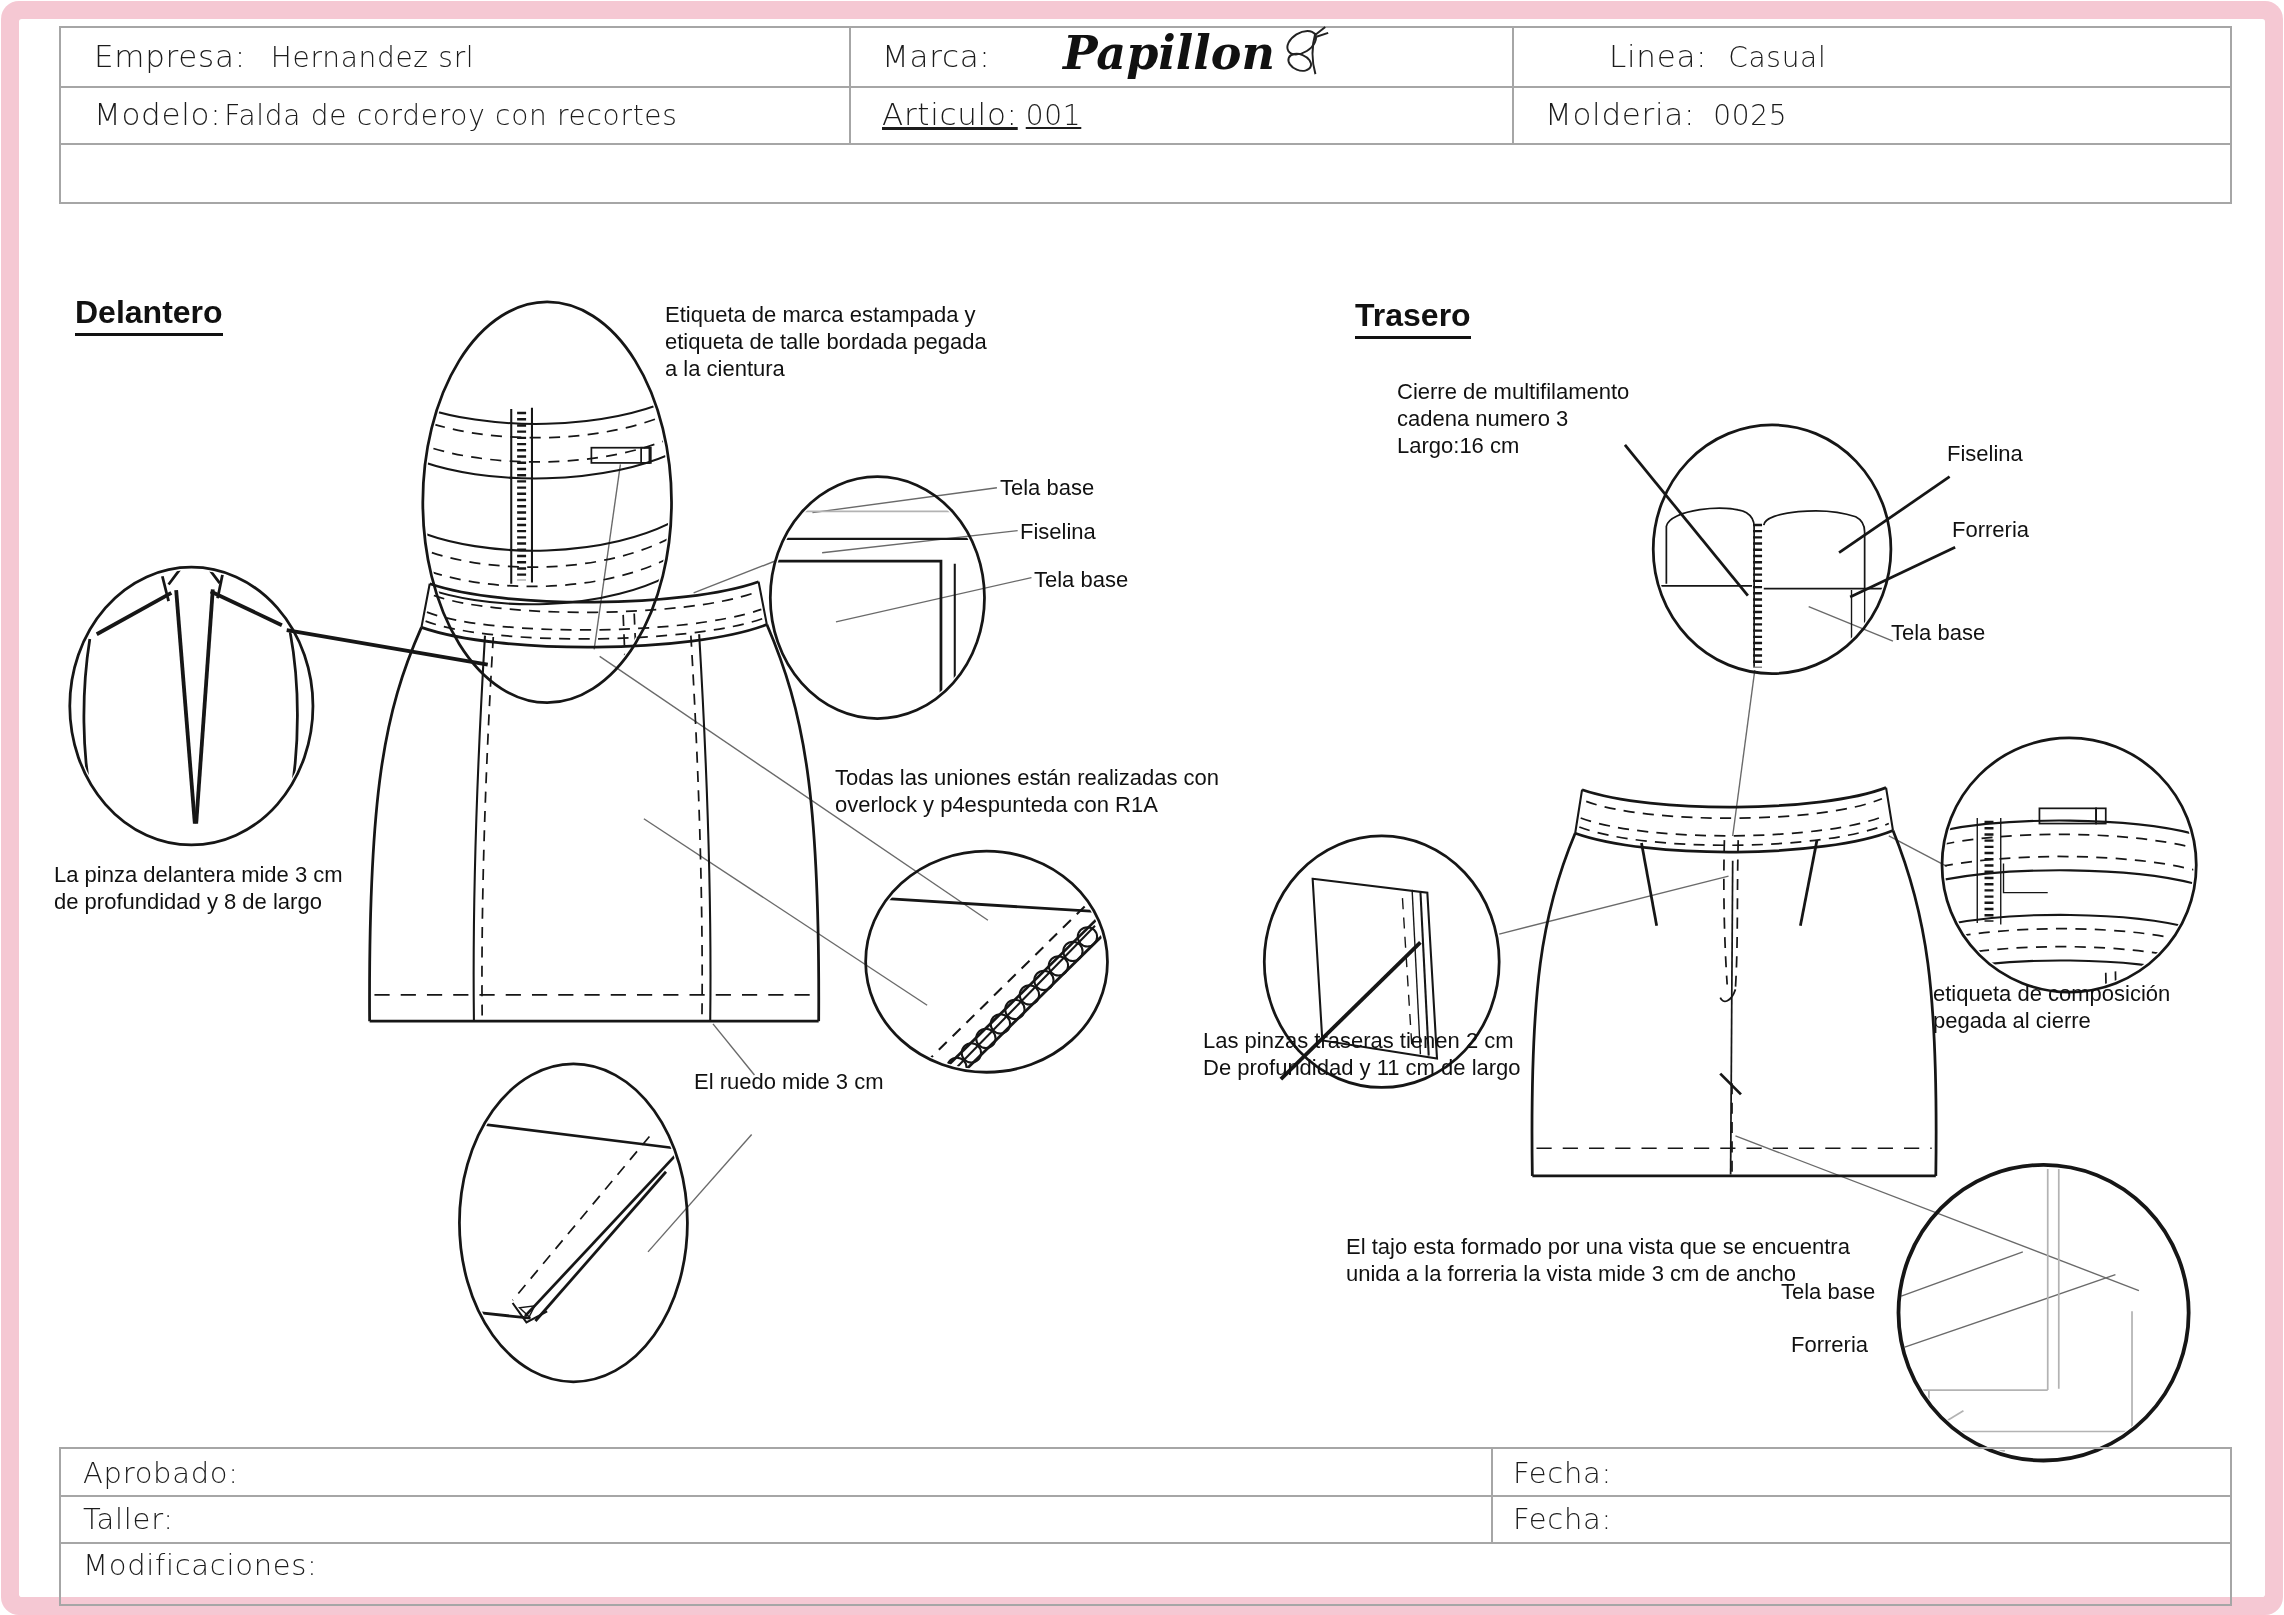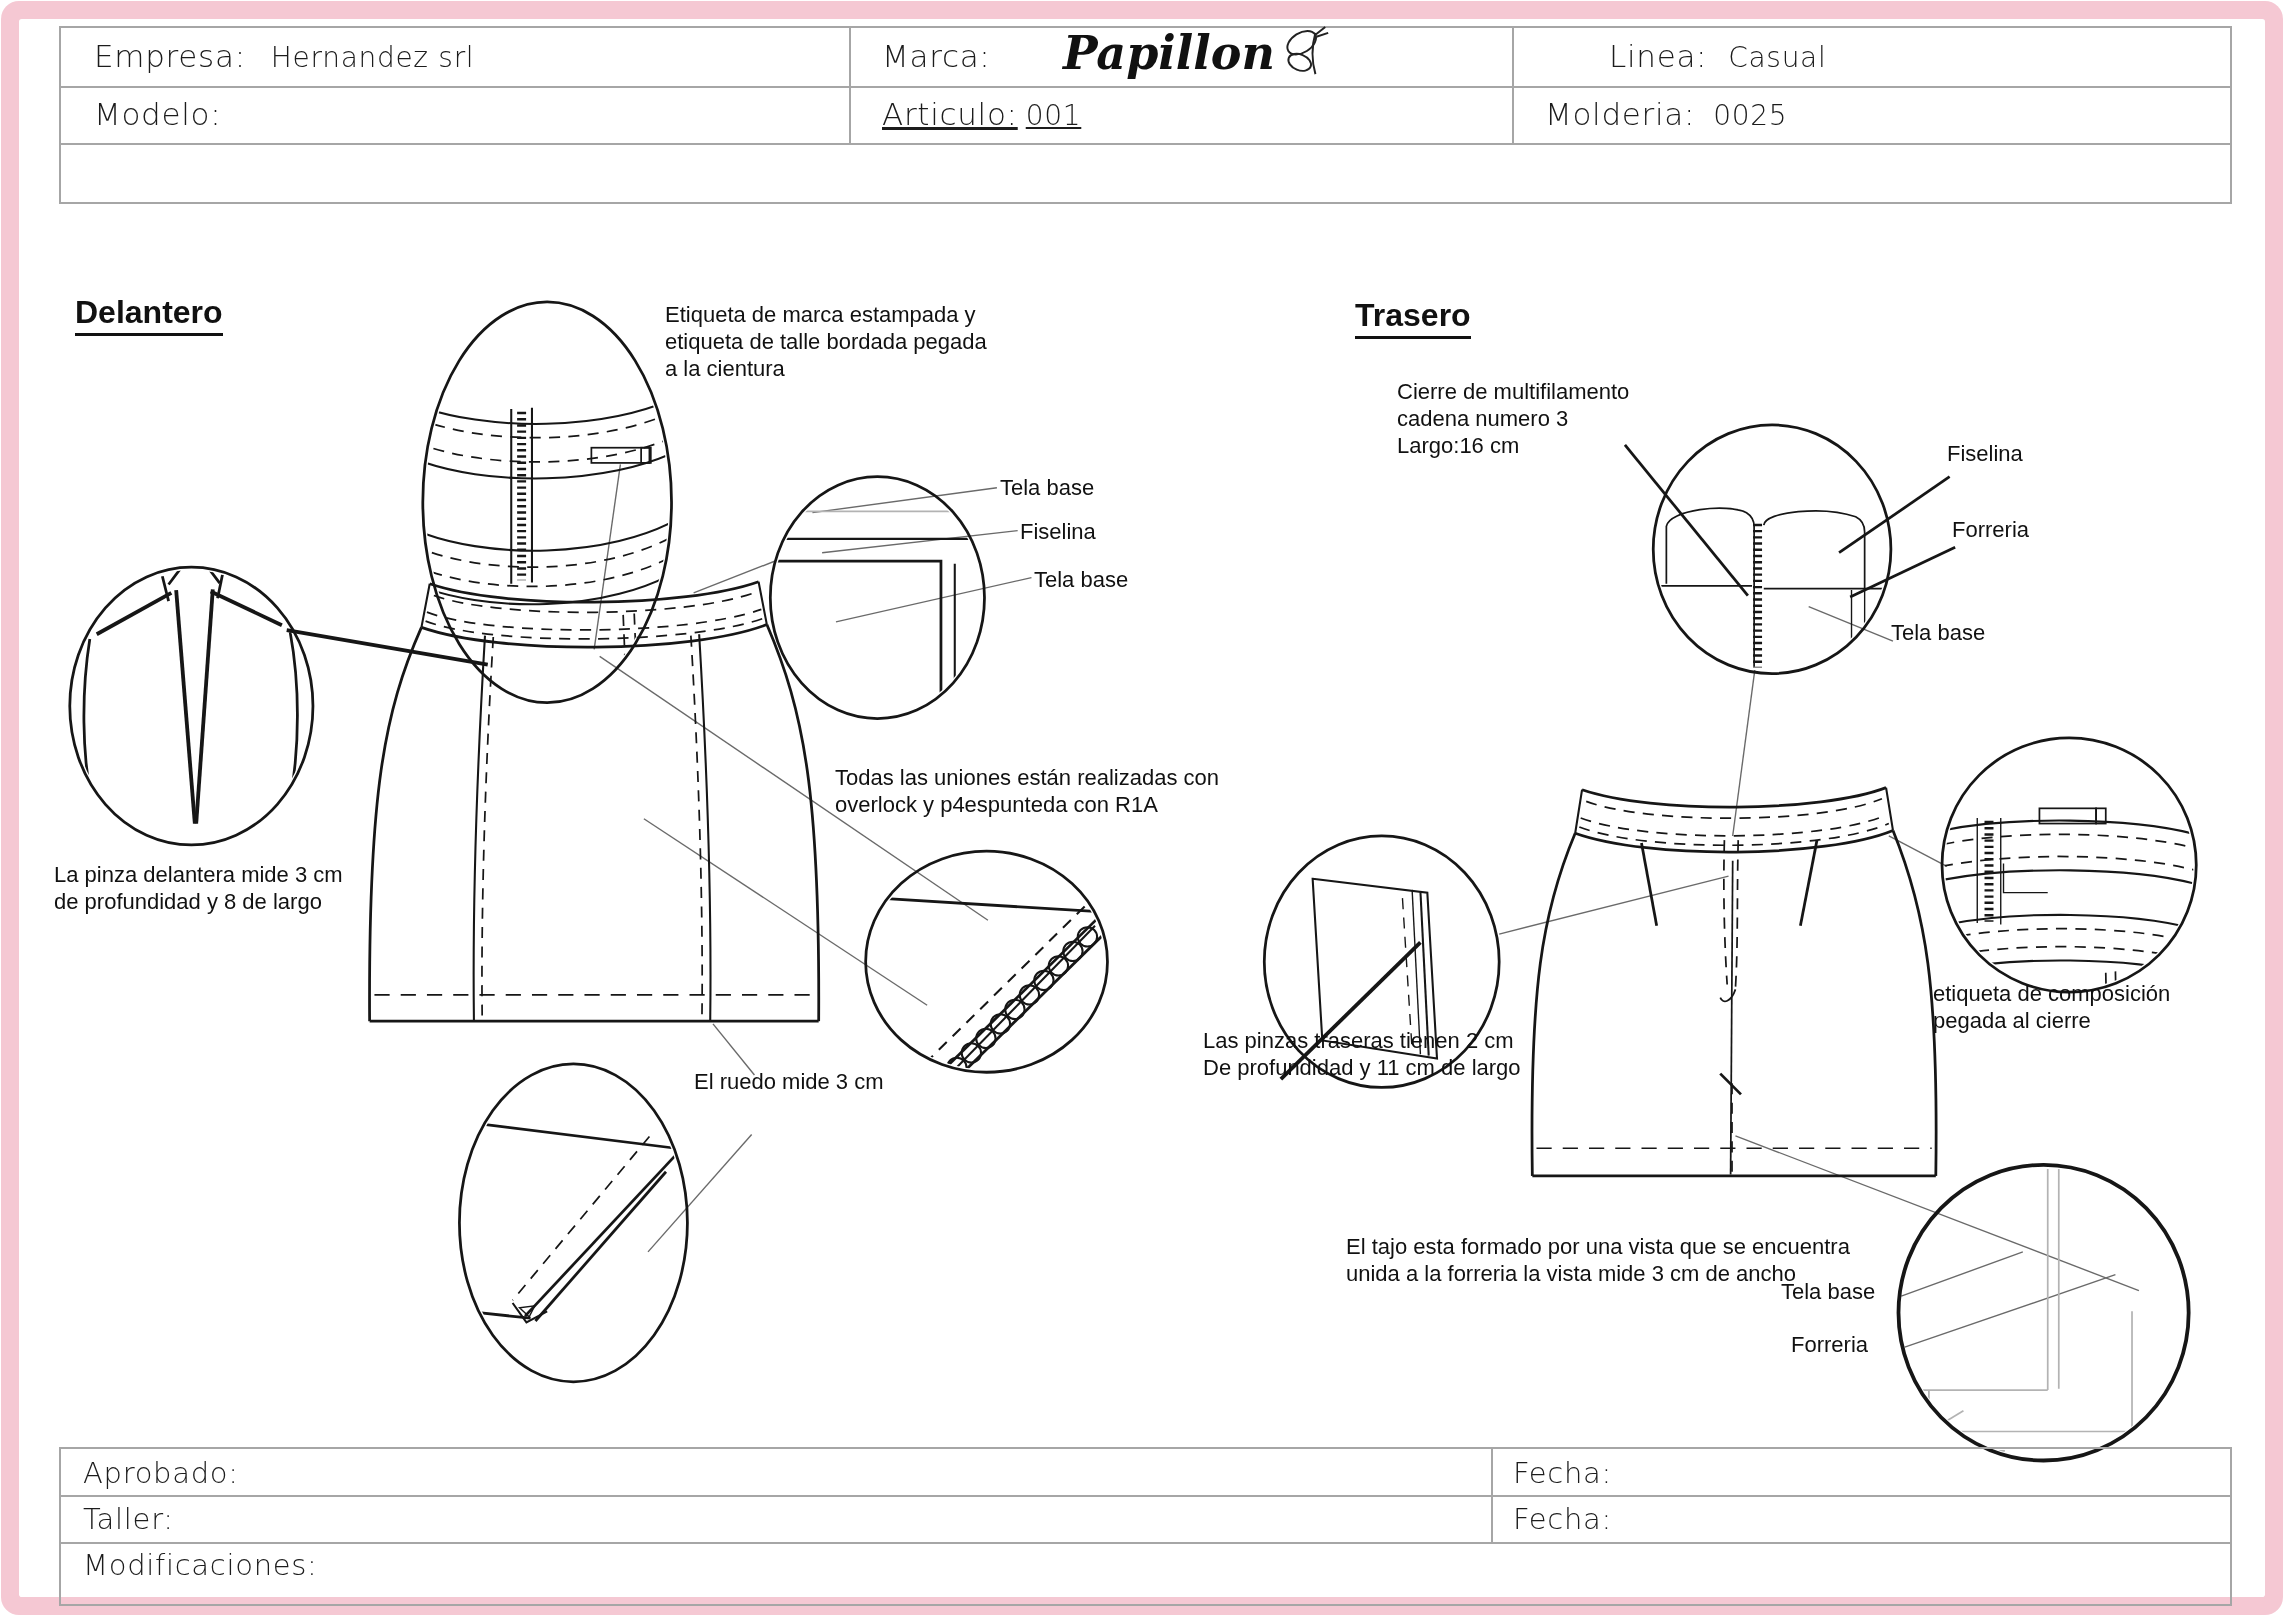--- a/index.html
+++ b/index.html
@@ -74,20 +74,21 @@
         </g>
       </svg>
     </div>
     <div class="cell script" style="left:1537px;top:9.7px;gap:21px;">
       <span class="lab">Linea:</span>
       <span class="val">Casual</span>
     </div>
 
     <div class="cell script" style="left:22px;top:68px;gap:2.8px;">
       <span class="lab">Modelo:</span>
+      <span class="val">Falda de corderoy con recortes</span>
     </div>
     <div class="cell script" style="left:810px;top:68px;gap:8px;text-decoration:underline;">
       <span class="lab">Articulo:</span>
       <span class="val">001</span>
     </div>
     <div class="cell script" style="left:1473px;top:68px;gap:18px;">
       <span class="lab">Molderia:</span>
       <span class="val">0025</span>
     </div>
 

